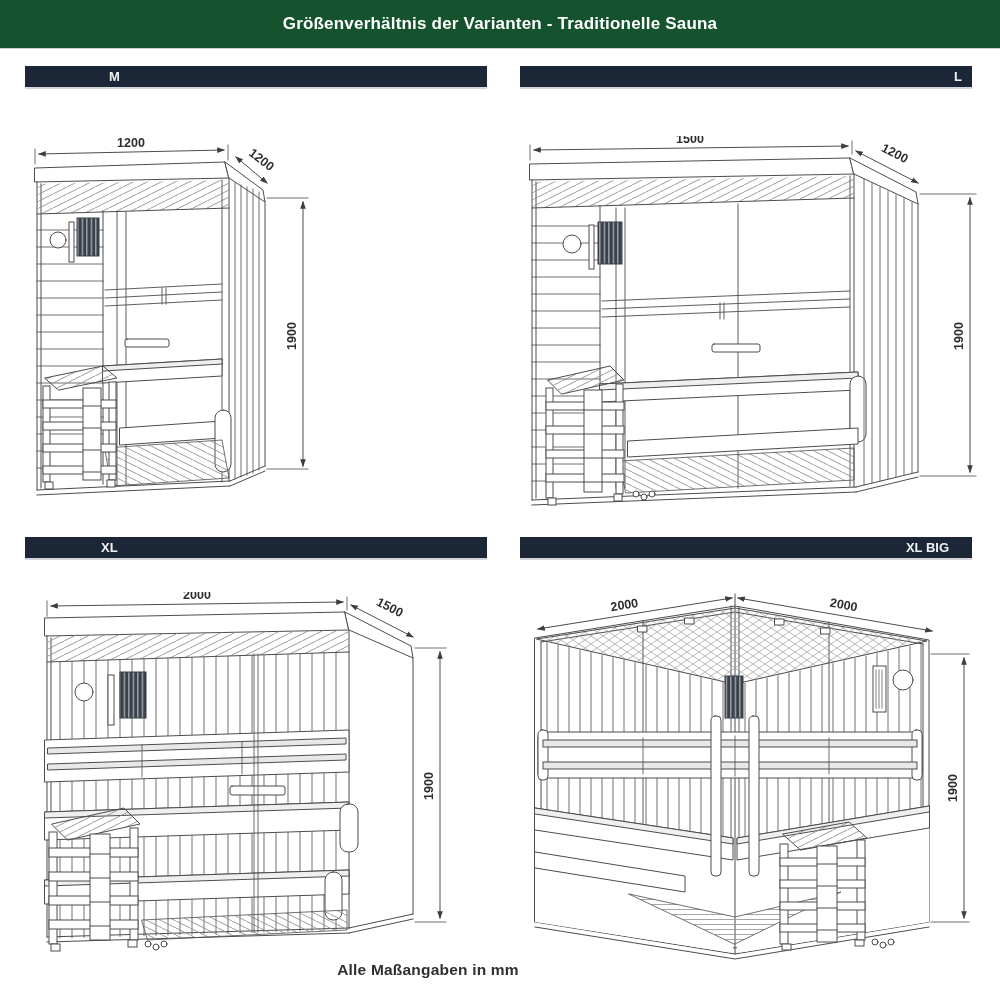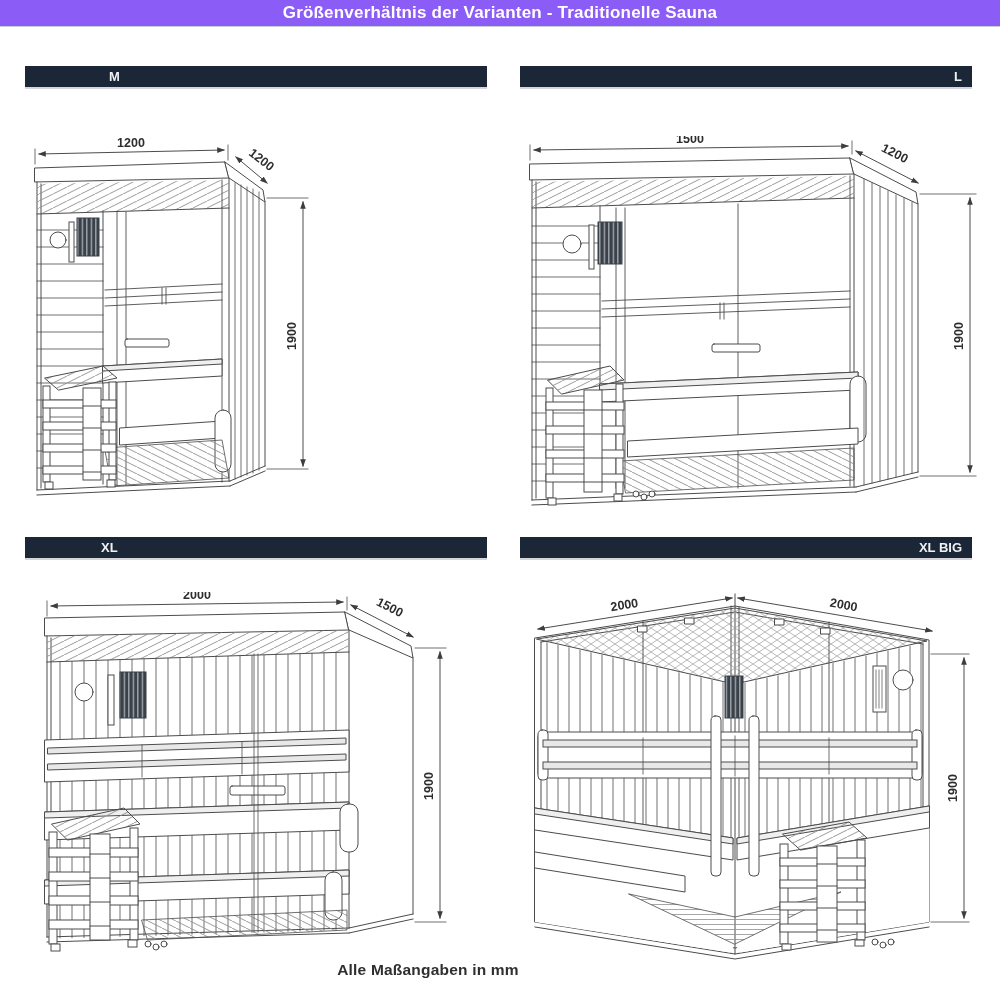--- a/index.html
+++ b/index.html
@@ -1,34 +1,34 @@
 <!DOCTYPE html>
 <html><head>
 <meta charset="utf-8">
 <style>
   html,body{margin:0;padding:0}
   body{
     width:1000px;height:1000px;position:relative;overflow:hidden;
     background:#ffffff;font-family:"Liberation Sans",sans-serif;
   }
   .banner{
-    position:absolute;left:0;top:0;width:1000px;height:26px;
-    background:#8b5cf6;color:#ffffff;display:flex;align-items:center;justify-content:center;
+    position:absolute;left:0;top:0;width:1000px;height:48px;
+    background:#14532d;color:#ffffff;display:flex;align-items:center;justify-content:center;
     box-shadow:0 1px 0 #c9ced4;
   }
   .banner .title{font-size:17px;font-weight:bold;letter-spacing:.2px}
   .size-bar{
     position:absolute;height:21px;background:#1b2736;color:#eef1f4;
     display:flex;align-items:center;font-size:13px;font-weight:bold;
     box-sizing:border-box;box-shadow:0 2px 0 rgba(176,181,189,.55);
   }
   .bar-m   {left:25px; top:66px; width:462px}
   .bar-l   {left:520px;top:66px; width:452px;justify-content:flex-end;padding-right:10px}
   .bar-xl  {left:25px; top:537px;width:462px}
-  .bar-xlbig{left:520px;top:537px;width:452px;justify-content:flex-end;padding-right:10px}
+  .bar-xlbig{left:520px;top:537px;width:452px;justify-content:flex-end;padding-right:23px}
   .bar-m .lbl{margin-left:84px}
   .bar-xl .lbl{margin-left:76px}
   .drawing{position:absolute}
   .d-m    {left:25px; top:138px}
   .d-l    {left:520px;top:136px}
   .d-xl   {left:22px; top:592px}
   .d-xlbig{left:525px;top:592px}
   svg .dim{font-family:"Liberation Sans",sans-serif;font-size:12.5px;font-weight:bold;fill:#2d2d2d;text-anchor:middle}
   .caption{
     position:absolute;left:0;top:961px;width:856px;text-align:center;

